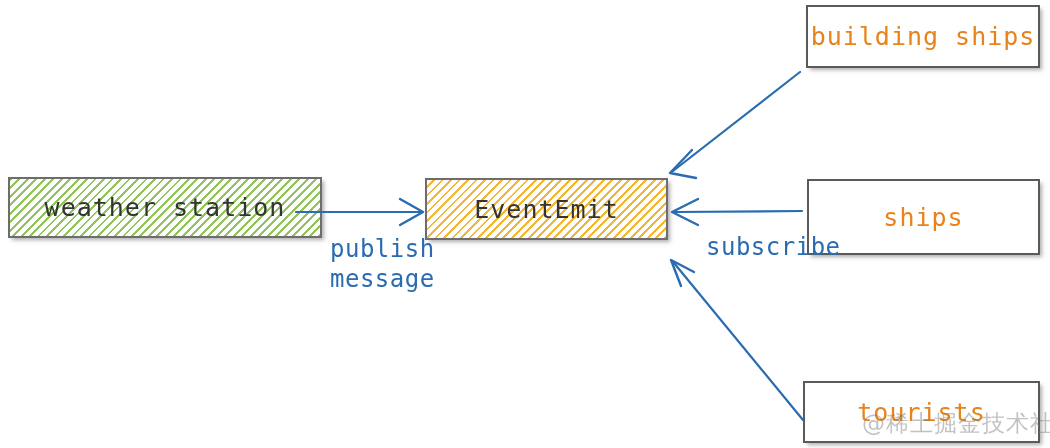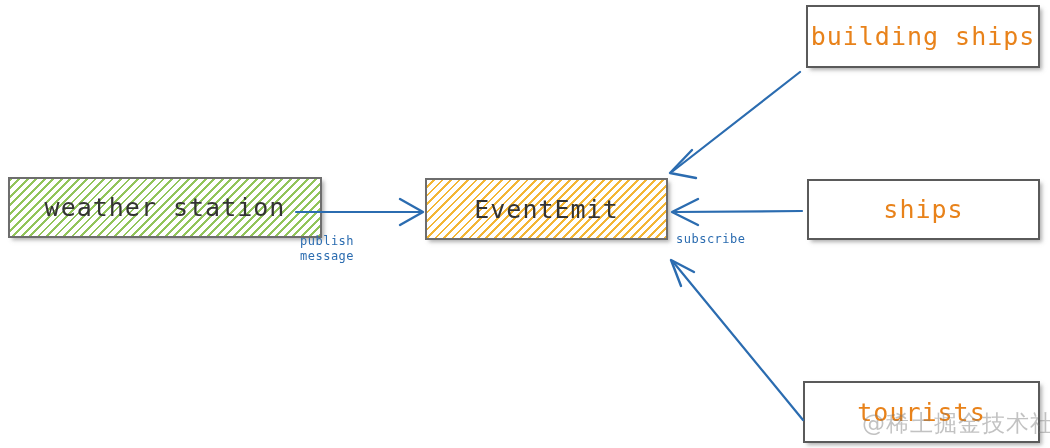--- a/index.html
+++ b/index.html
@@ -61,32 +61,33 @@
     border-color: #6d6d6d;
   }
 
   .txt-dark   { color: #333333; }
   .txt-orange { color: #e8821a; }
 
   
   #node-weather   { left: 8px;   top: 177px; width: 314px; height: 61px; }
   #node-eventemit { left: 425px; top: 178px; width: 243px; height: 62px; }
   #node-building  { left: 806px; top: 5px;   width: 234px; height: 63px; }
-  #node-ships     { left: 807px; top: 179px; width: 233px; height: 61px; }
+  #node-ships     { left: 807px; top: 179px; width: 233px; height: 76px; }
   #node-tourists  { left: 803px; top: 381px; width: 237px; height: 62px; }
 
   
   .edge-label {
     position: absolute;
     color: #2b6cb0;
-    font-size: 12px;
+    font-size: 24px;
     line-height: 1.25;
     white-space: pre;
     letter-spacing: 0.5px;
     z-index: 4;
+    margin-left: 30px;
   }
   #label-publish   { left: 300px; top: 234px; }
   #label-subscribe { left: 676px; top: 232px; }
 
   
   #arrows {
     position: absolute;
     left: 0; top: 0;
     width: 1050px;
     height: 448px;

